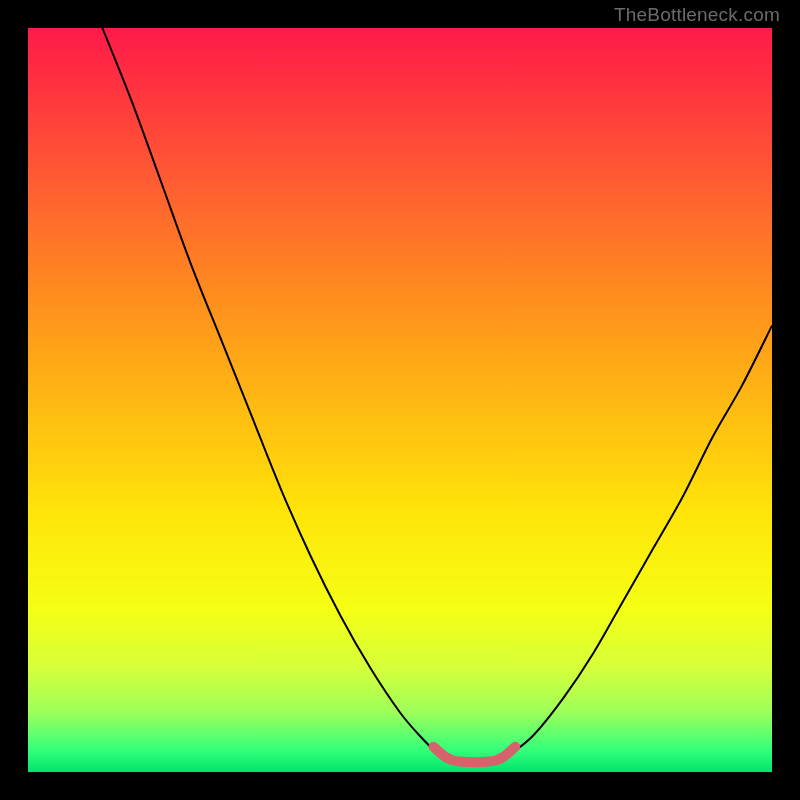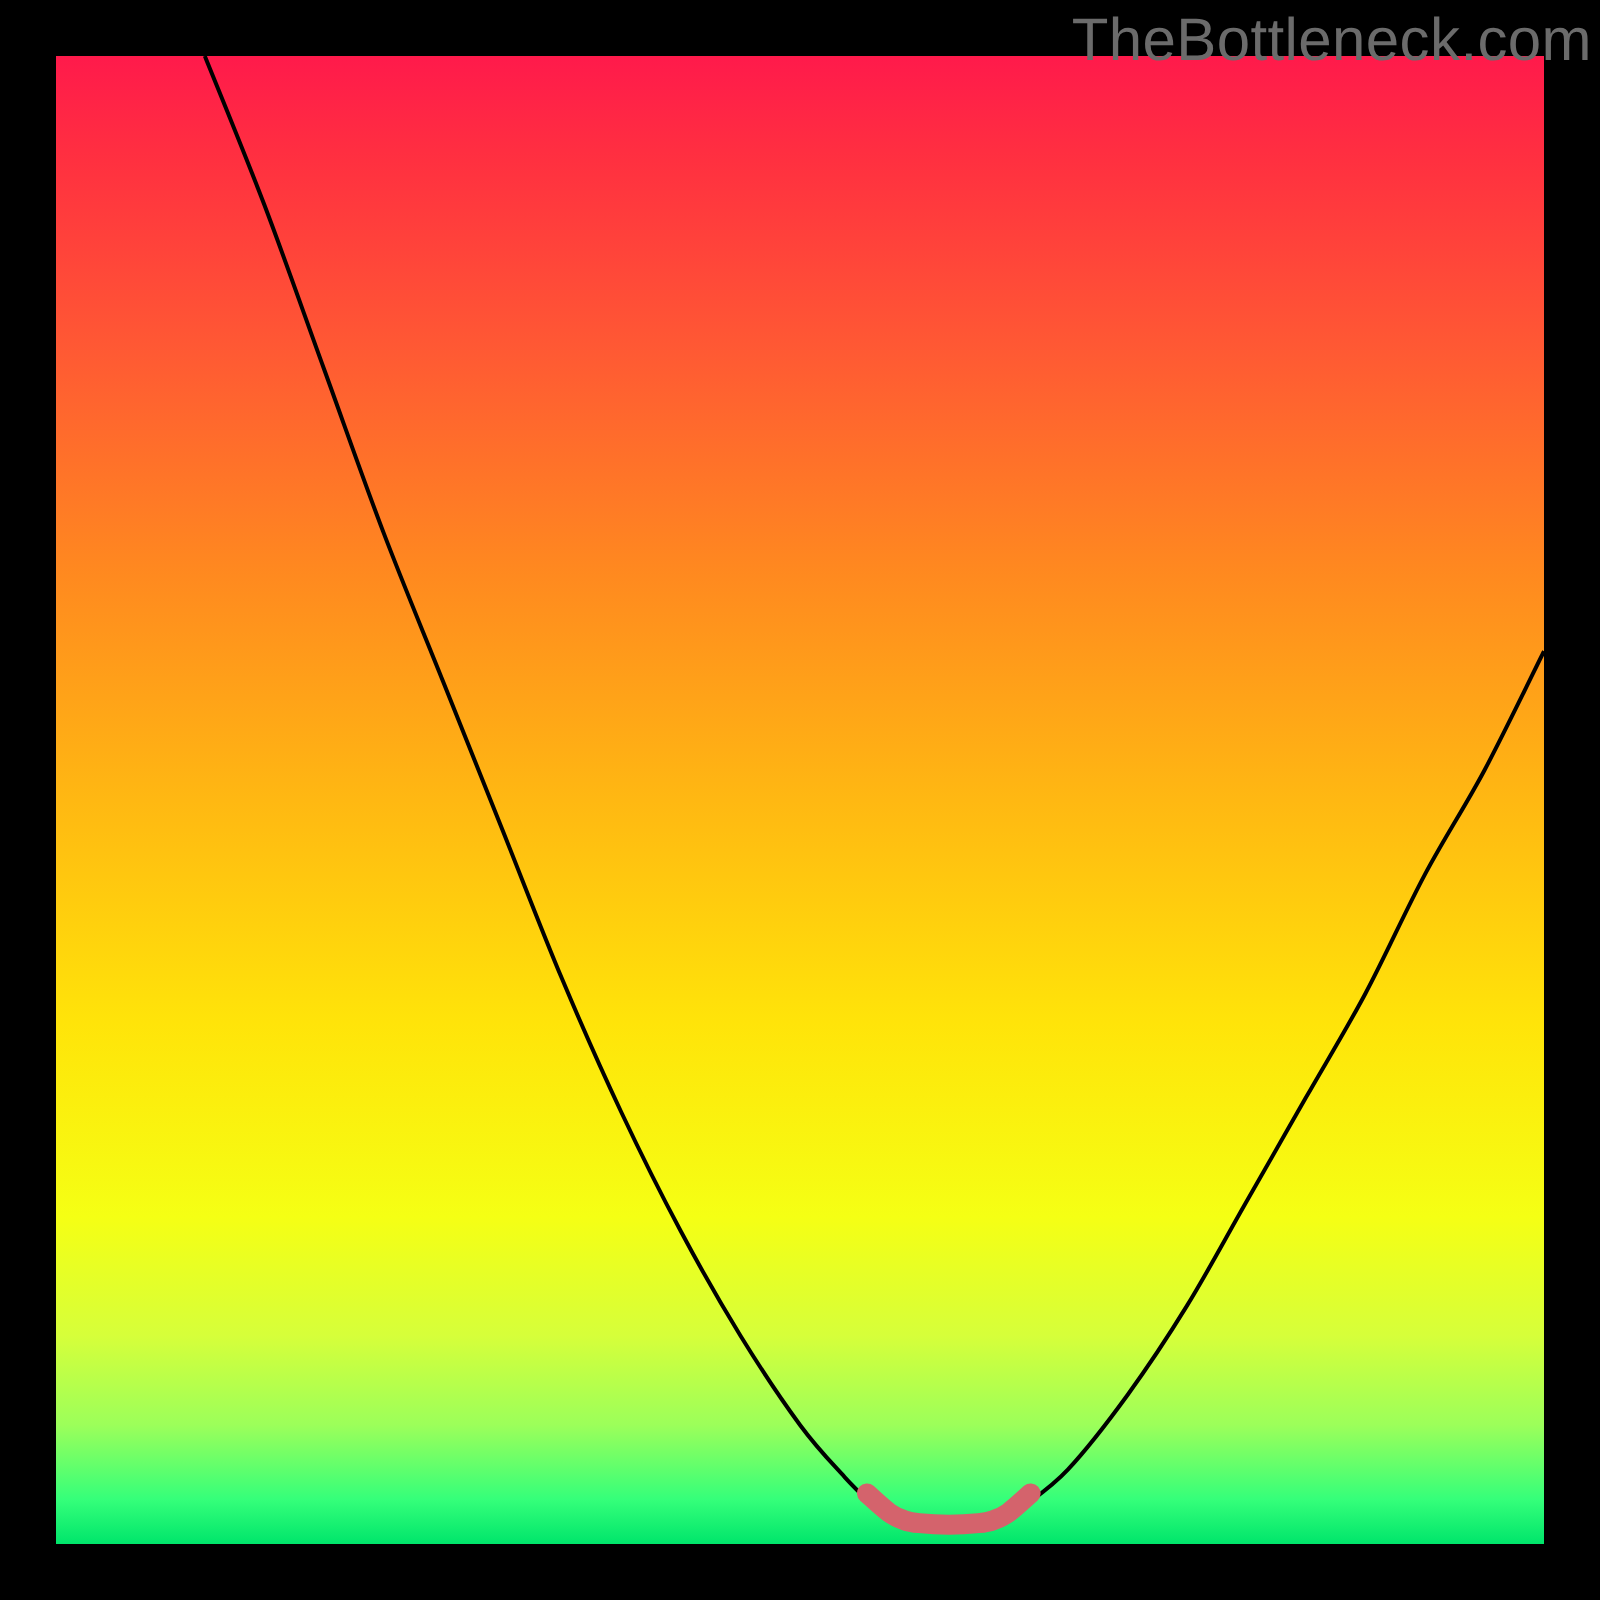--- a/index.html
+++ b/index.html
@@ -13,23 +13,23 @@
   }
   .stage {
     position: relative;
     width: 800px;
     height: 800px;
     background: #000;
   }
   .watermark {
     position: absolute;
     top: 4px;
-    right: 4px;
+    right: 20px;
     color: #6b6b6b;
-    font-size: 30px;
+    font-size: 19px;
     font-weight: 500;
     letter-spacing: 0.2px;
     z-index: 10;
   }
   .plot-box {
     position: absolute;
     left: 28px;
     top: 28px;
     width: 744px;
     height: 744px;

